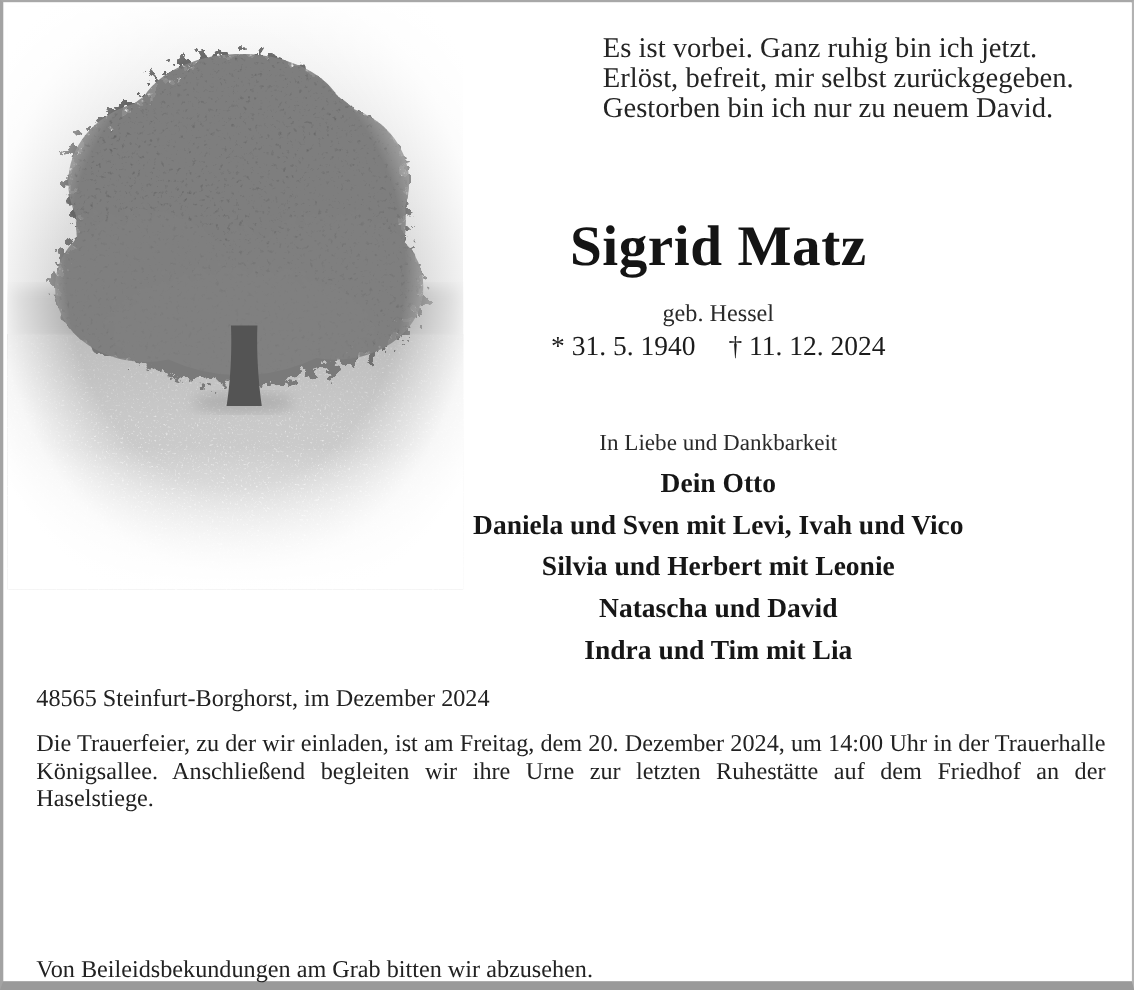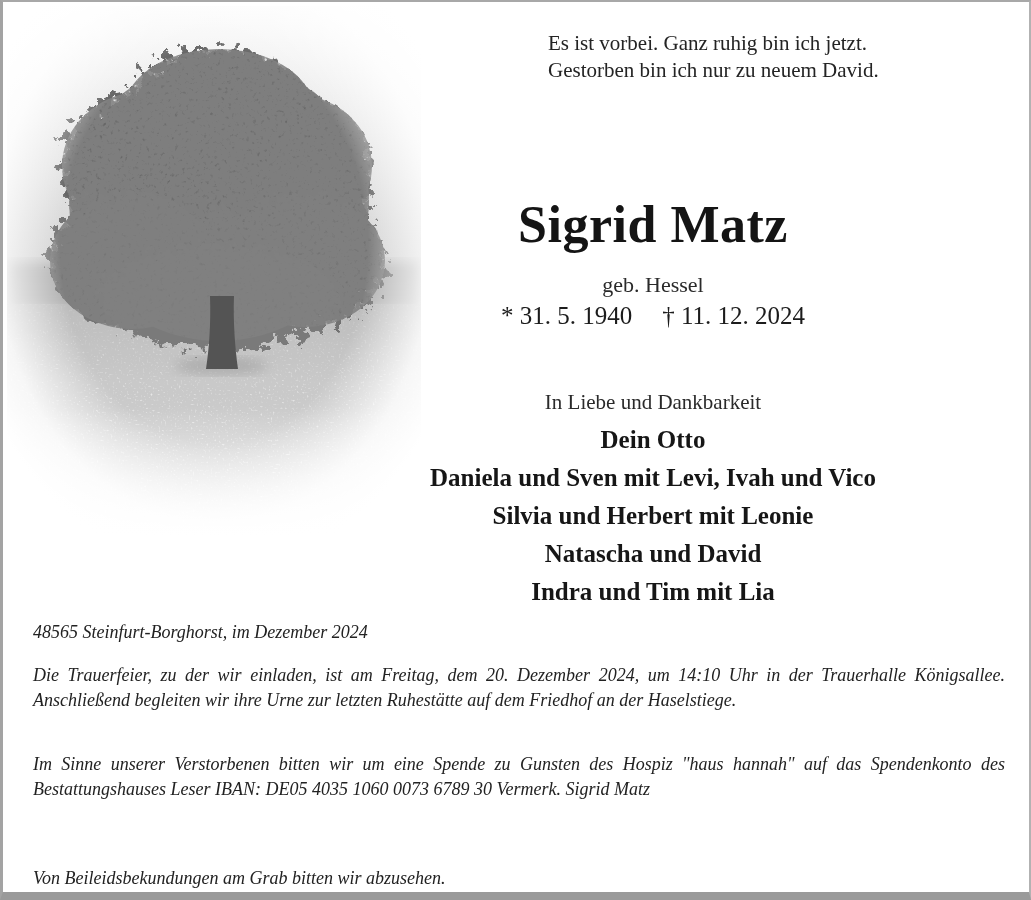--- a/index.html
+++ b/index.html
@@ -15,35 +15,35 @@
     border-right: 2px solid #b2b2b2;
     border-bottom: 8px solid #9a9a9a;
     box-sizing: border-box;
     background: #ffffff;
   }
   .photo {
     position: absolute; left: 4px; top: 4px; width: 414px; height: 530px;
   }
   .poem {
     position: absolute; left: 545px; top: 28px;
-    font-size: 21px; line-height: 27px; color: #242424;
+    font-size: 26px; line-height: 27px; color: #242424;
     white-space: nowrap;
   }
   .centercol { position: absolute; left: 270px; width: 760px; text-align: center; }
   .name {
     top: 194px; font-size: 52px; font-weight: bold; line-height: 1.1;
     color: #141414; letter-spacing: 0.5px;
   }
   .maiden { top: 270px; font-size: 22px; color: #2a2a2a; }
   .dates  { top: 300px; font-size: 25px; color: #1c1c1c; }
   .dates .death { margin-left: 30px; }
   .intro  { top: 388px; font-size: 21px; color: #2a2a2a; }
   .mourners { top: 419px; font-size: 25px; font-weight: bold; color: #161616; }
   .mourners .mourner-line { line-height: 38px; }
-  .bottomtext { position: absolute; left: 30px; width: 972px; font-size: 18px; color: #222222; font-style: italic; }
+  .bottomtext { position: absolute; left: 30px; width: 972px; font-size: 22px; color: #222222; }
   .place { top: 620px; }
   .para  { text-align: justify; line-height: 25px; margin: 0; }
   .funeral    { top: 661px; }
   .donation   { top: 750px; }
   .condolence { top: 866px; }
 </style>
 </head>
 <body>
 
 <div class="sheet">
@@ -117,36 +117,36 @@
       <ellipse cx="214" cy="360" rx="46" ry="9" fill="#9a9a9a" opacity="0.55" filter="url(#blur6)"></ellipse>
       <path d="M203,290 C204,318 202,344 199,363 L231,363 C228,342 226,314 227,290 Z" fill="#545454"></path>
 
       <rect x="0" y="400" width="414" height="130" fill="url(#fadeBottom)"></rect>
       <rect x="0" y="0" width="414" height="530" fill="url(#vign)"></rect>
     </svg>
   </div>
 
   <div class="poem">
     <div>Es ist vorbei. Ganz ruhig bin ich jetzt.</div>
+    <div>Erlöst, befreit, mir selbst zurückgegeben.</div>
     <div>Gestorben bin ich nur zu neuem David.</div>
   </div>
 
   <div class="centercol name">Sigrid Matz</div>
   <div class="centercol maiden">geb. Hessel</div>
   <div class="centercol dates">
     <span class="birth">* 31. 5. 1940</span><span class="death">† 11. 12. 2024</span>
   </div>
 
   <div class="centercol intro">In Liebe und Dankbarkeit</div>
   <div class="centercol mourners">
     <div class="mourner-line">Dein Otto</div>
     <div class="mourner-line">Daniela und Sven mit Levi, Ivah und Vico</div>
     <div class="mourner-line">Silvia und Herbert mit Leonie</div>
     <div class="mourner-line">Natascha und David</div>
     <div class="mourner-line">Indra und Tim mit Lia</div>
   </div>
 
   <div class="bottomtext place">48565 Steinfurt-Borghorst, im Dezember 2024</div>
-  <p class="bottomtext para funeral">Die Trauerfeier, zu der wir einladen, ist am Freitag, dem 20. Dezember 2024, um 14:10 Uhr in der Trauerhalle Königsallee. Anschließend begleiten wir ihre Urne zur letzten Ruhestätte auf dem Friedhof an der Haselstiege.</p>
-  <p class="bottomtext para donation">Im Sinne unserer Verstorbenen bitten wir um eine Spende zu Gunsten des Hospiz "haus hannah" auf das Spendenkonto des Bestattungshauses Leser IBAN: DE05 4035 1060 0073 6789 30 Vermerk. Sigrid Matz</p>
+  <p class="bottomtext para funeral">Die Trauerfeier, zu der wir einladen, ist am Freitag, dem 20. Dezember 2024, um 14:00 Uhr in der Trauerhalle Königsallee. Anschließend begleiten wir ihre Urne zur letzten Ruhestätte auf dem Friedhof an der Haselstiege.</p>
   <div class="bottomtext condolence">Von Beileidsbekundungen am Grab bitten wir abzusehen.</div>
 
 </div>
 
 </body></html>

